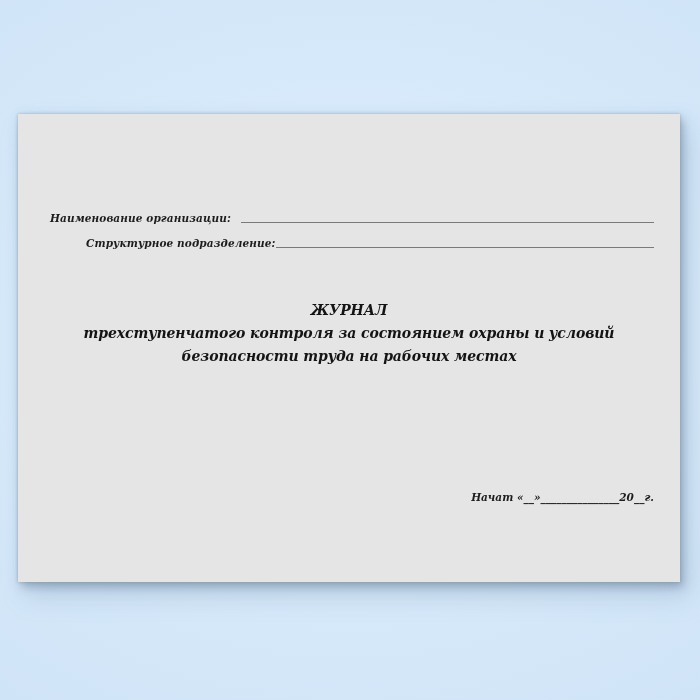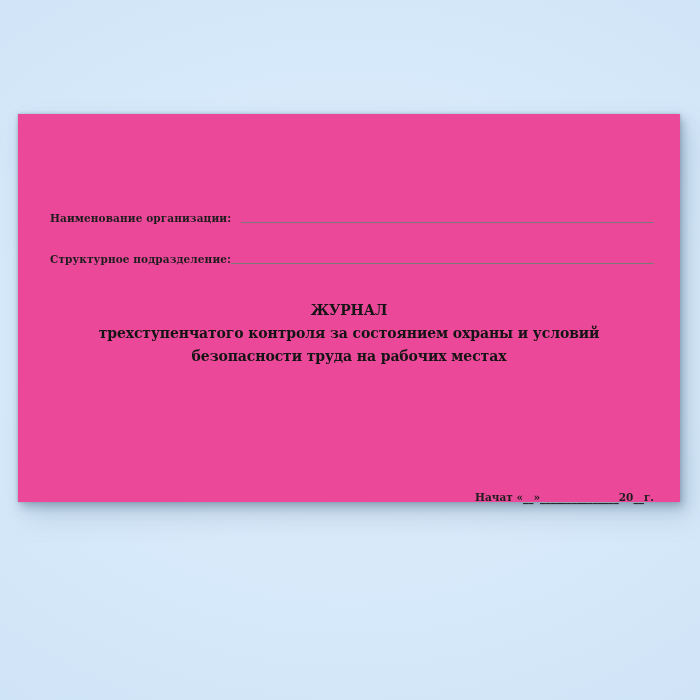--- a/index.html
+++ b/index.html
@@ -16,26 +16,27 @@
   }
   .stage {
     position: absolute;
     inset: 0;
   }
   .page {
     position: absolute;
     left: 18px;
     top: 114px;
     width: 662px;
-    height: 388px;
-    background: #ec4899;
+    height: 468px;
+    background: #e5e5e5;
     box-shadow:
       0 0 3px rgba(120, 140, 165, 0.60),
       3px 5px 9px rgba(100, 125, 150, 0.50),
       9px 14px 24px rgba(110, 140, 170, 0.28);
+    font-style: italic;
   }
   .field-row {
     position: absolute;
     left: 32px;
     right: 26px;
     display: flex;
     align-items: flex-end;
     font-size: 10.5px;
     font-weight: bold;
     color: #1d1d1d;
@@ -48,21 +49,21 @@
   .fill-line {
     flex: 1 1 auto;
     border-bottom: 1px solid #7a7a7a;
     height: 1px;
     margin-bottom: 2px;
   }
   .fill-line.gapped {
     margin-left: 10px;
   }
   .row-org  { top: 97px; }
-  .row-dept { top: 138px; }
+  .row-dept { top: 122px; margin-left: 36px; }
   .title-block {
     position: absolute;
     left: 0;
     right: 0;
     top: 185px;
     text-align: center;
     font-weight: bold;
     color: #141414;
     font-size: 14px;
     line-height: 23px;

